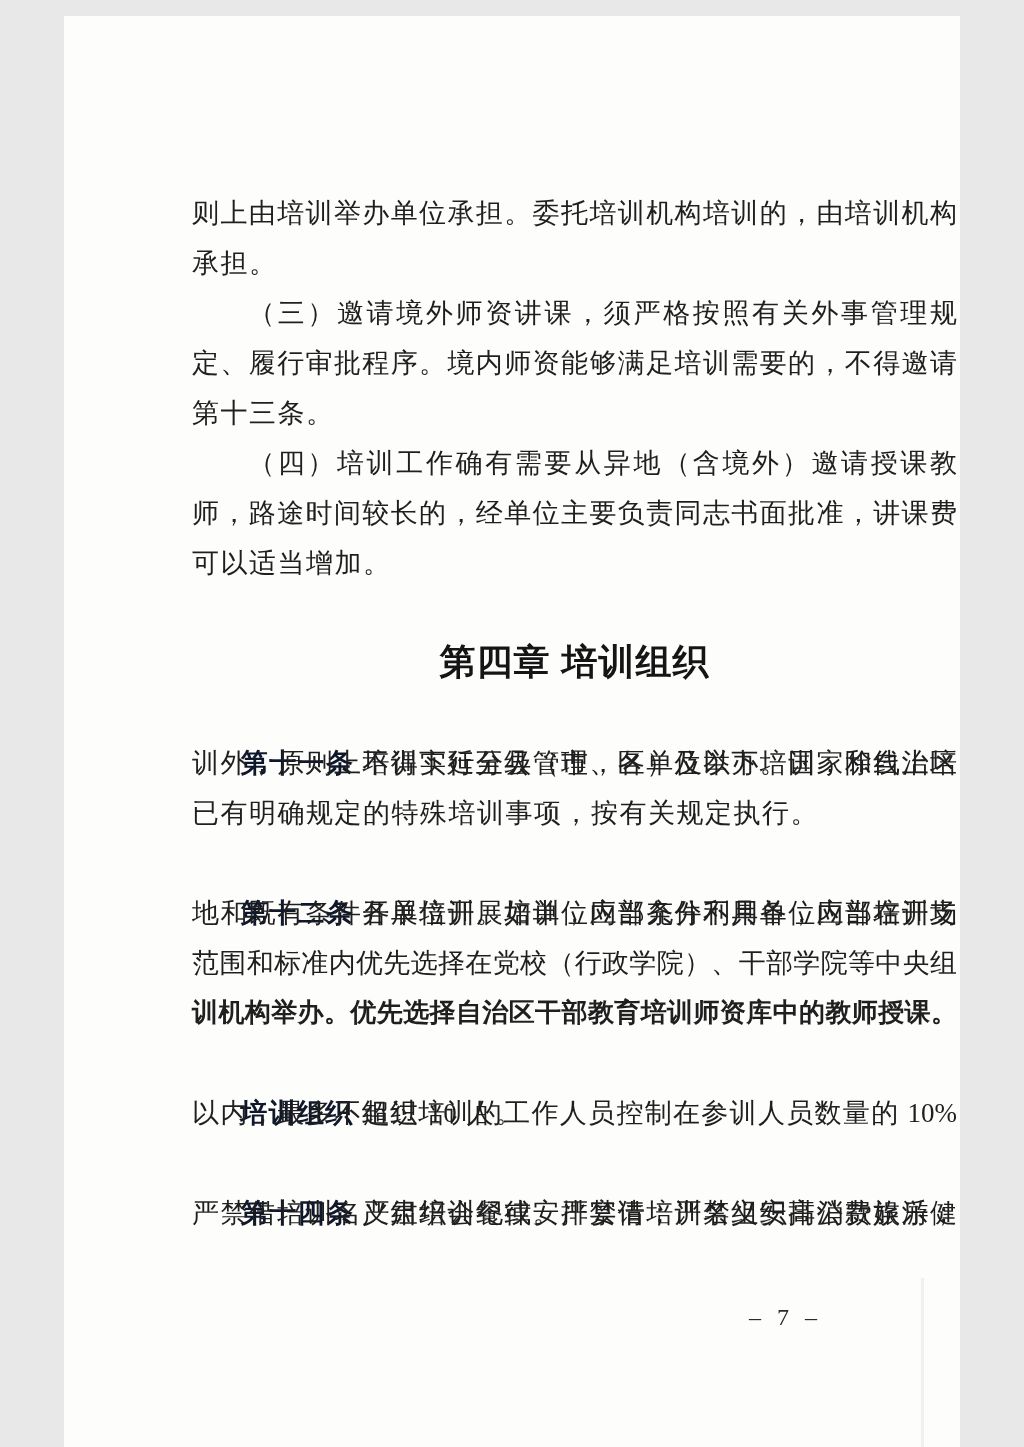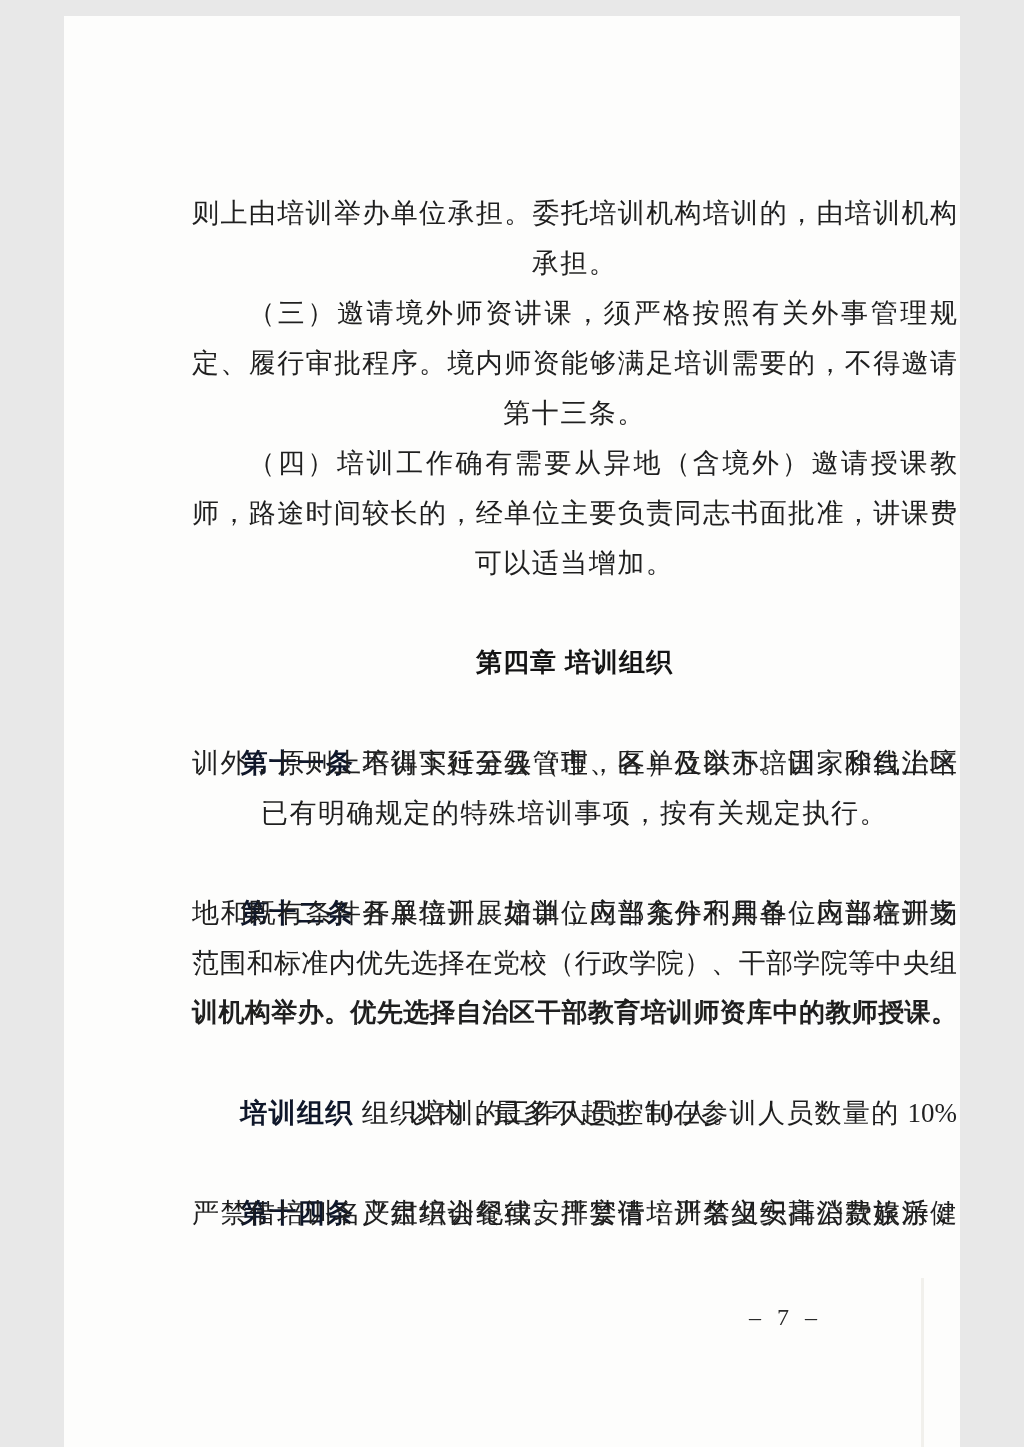--- a/index.html
+++ b/index.html
@@ -40,21 +40,20 @@
     white-space: pre-wrap;
   }
   
   .ln.j {
     text-align: justify;
     text-align-last: justify;
     text-justify: inter-character;
   }
   .ln:not(.j) {
     letter-spacing: 1.5px;
-    text-align: center;
   }
   
   .ln.ind {
     text-indent: 56px;
   }
   
   .ln.tight {
     font-size: 26px;
     font-weight: bold;
   }
@@ -63,21 +62,21 @@
     font-family: "Liberation Sans", "DejaVu Sans", sans-serif;
     font-weight: 700;
     color: #0f172a;
   }
   
   .chapter {
     margin-top: 48px;
     height: 52px;
     line-height: 52px;
     text-align: center;
-    font-size: 26px;
+    font-size: 36px;
     font-weight: 700;
     font-family: "Liberation Sans", "DejaVu Sans", sans-serif;
     color: #151515;
     letter-spacing: 1px;
   }
   .pagenum {
     position: absolute;
     top: 1288px;
     right: 138px;
     font-size: 24px;

